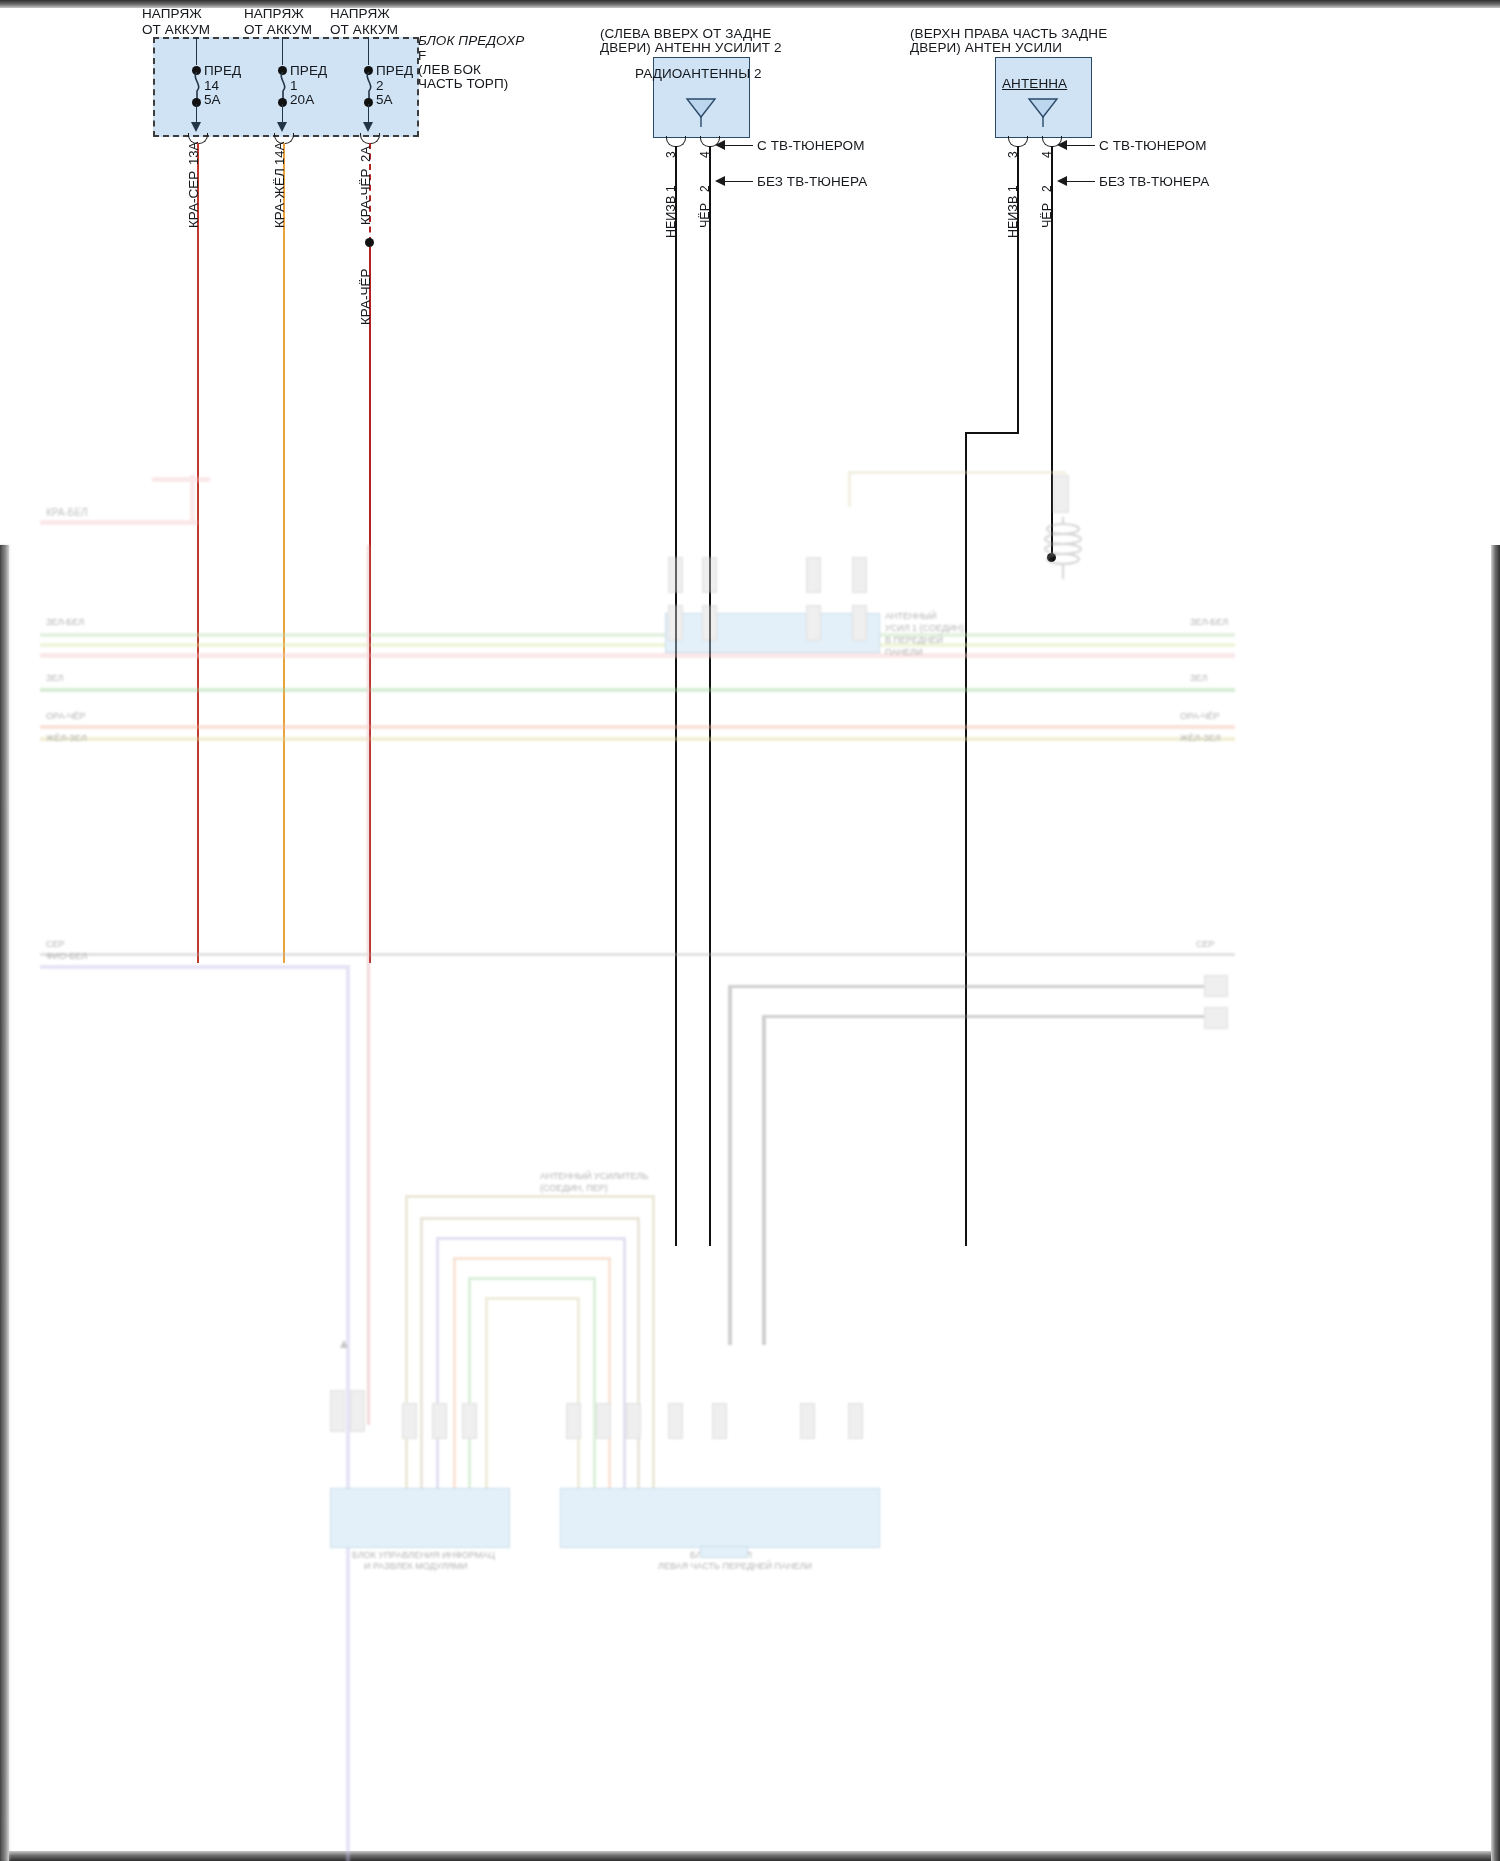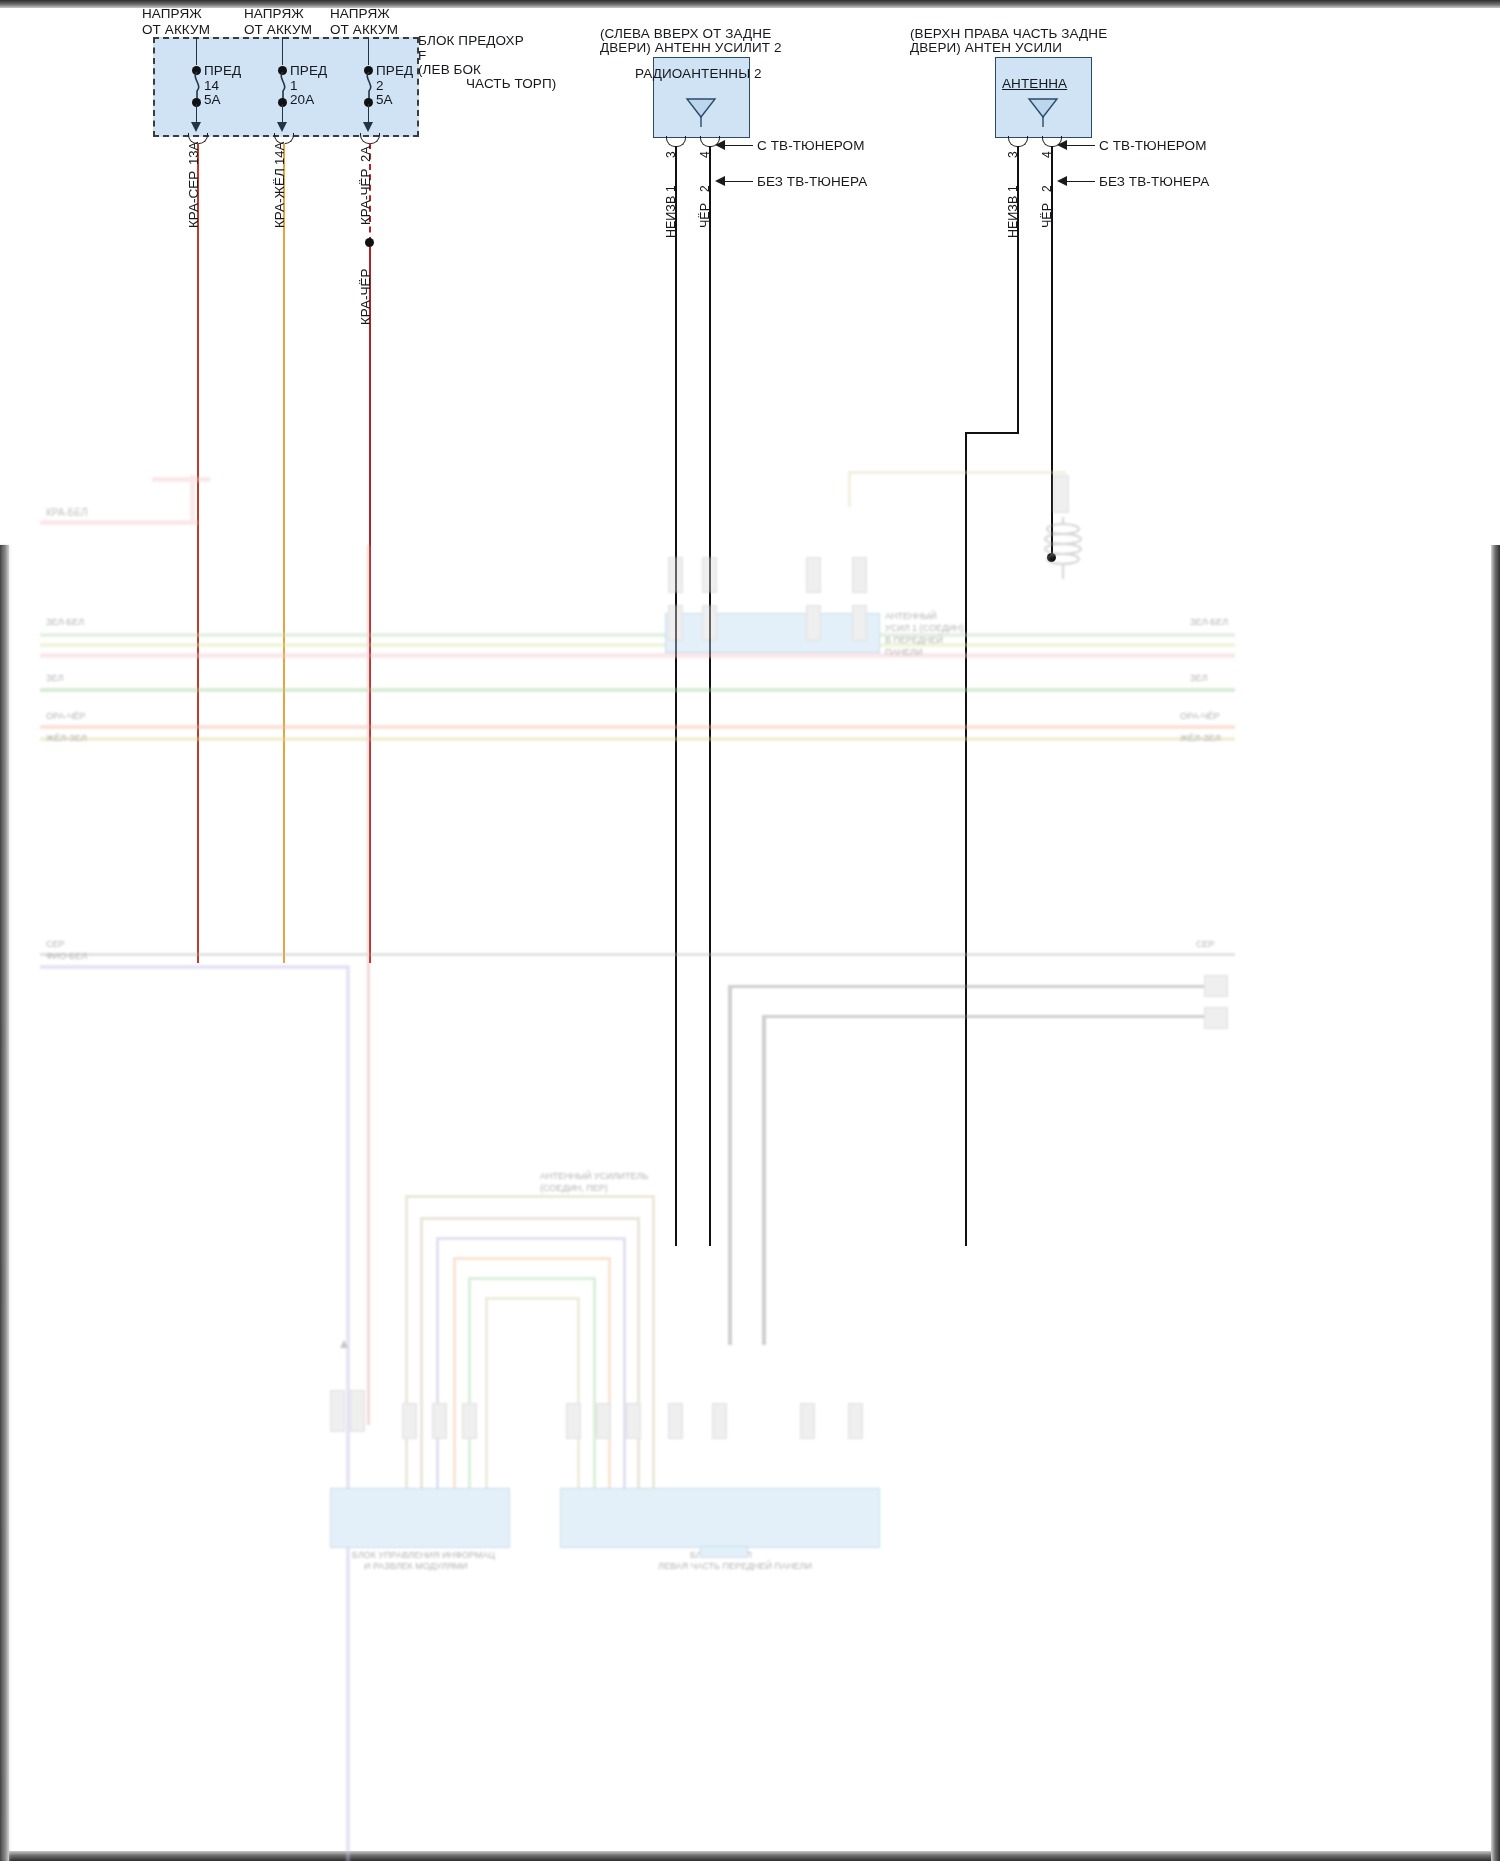--- a/index.html
+++ b/index.html
@@ -68,24 +68,24 @@
 
   <div class="lbl" style="left:142px;top:6px;width:110px;">НАПРЯЖ
 ОТ АККУМ</div>
   <div class="lbl" style="left:244px;top:6px;width:110px;">НАПРЯЖ
 ОТ АККУМ</div>
   <div class="lbl" style="left:330px;top:6px;width:110px;">НАПРЯЖ
 ОТ АККУМ</div>
 
   <div class="dashbox" style="left:153px;top:37px;width:262px;height:96px;"></div>
 
-  <div class="lbl left" style="left:418px;top:33px;width:110px;">БЛОК ПРЕДОХР</div>
+  <div class="lbl left" style="left:418px;top:33px;width:110px;font-style:italic;">БЛОК ПРЕДОХР</div>
   <div class="lbl left" style="left:418px;top:48px;width:110px;">F</div>
   <div class="lbl left" style="left:418px;top:62px;width:110px;">(ЛЕВ БОК</div>
-  <div class="lbl left" style="left:418px;top:76px;width:110px;margin-left:48px;">ЧАСТЬ ТОРП)</div>
+  <div class="lbl left" style="left:418px;top:76px;width:110px;">ЧАСТЬ ТОРП)</div>
 
   <div class="vline" style="left:196px;top:37px;height:28px;border-color:#223447;"></div>
   <div class="dot" style="left:192px;top:66px;"></div>
   <svg class="fuse-sq" style="left:190px;top:72px;" width="14" height="30" viewBox="0 0 14 30">
     <path d="M7 0 C 1 6, 13 13, 7 19 L7 30" fill="none" stroke="#223447" stroke-width="1.6"></path>
   </svg>
   <div class="dot" style="left:192px;top:98px;"></div>
   <div class="vline" style="left:196px;top:104px;height:20px;border-color:#223447;"></div>
   <div class="arrow-dn" style="left:191px;top:122px;"></div>
   <div class="lbl left" style="left:204px;top:63px;width:70px;">ПРЕД</div>

